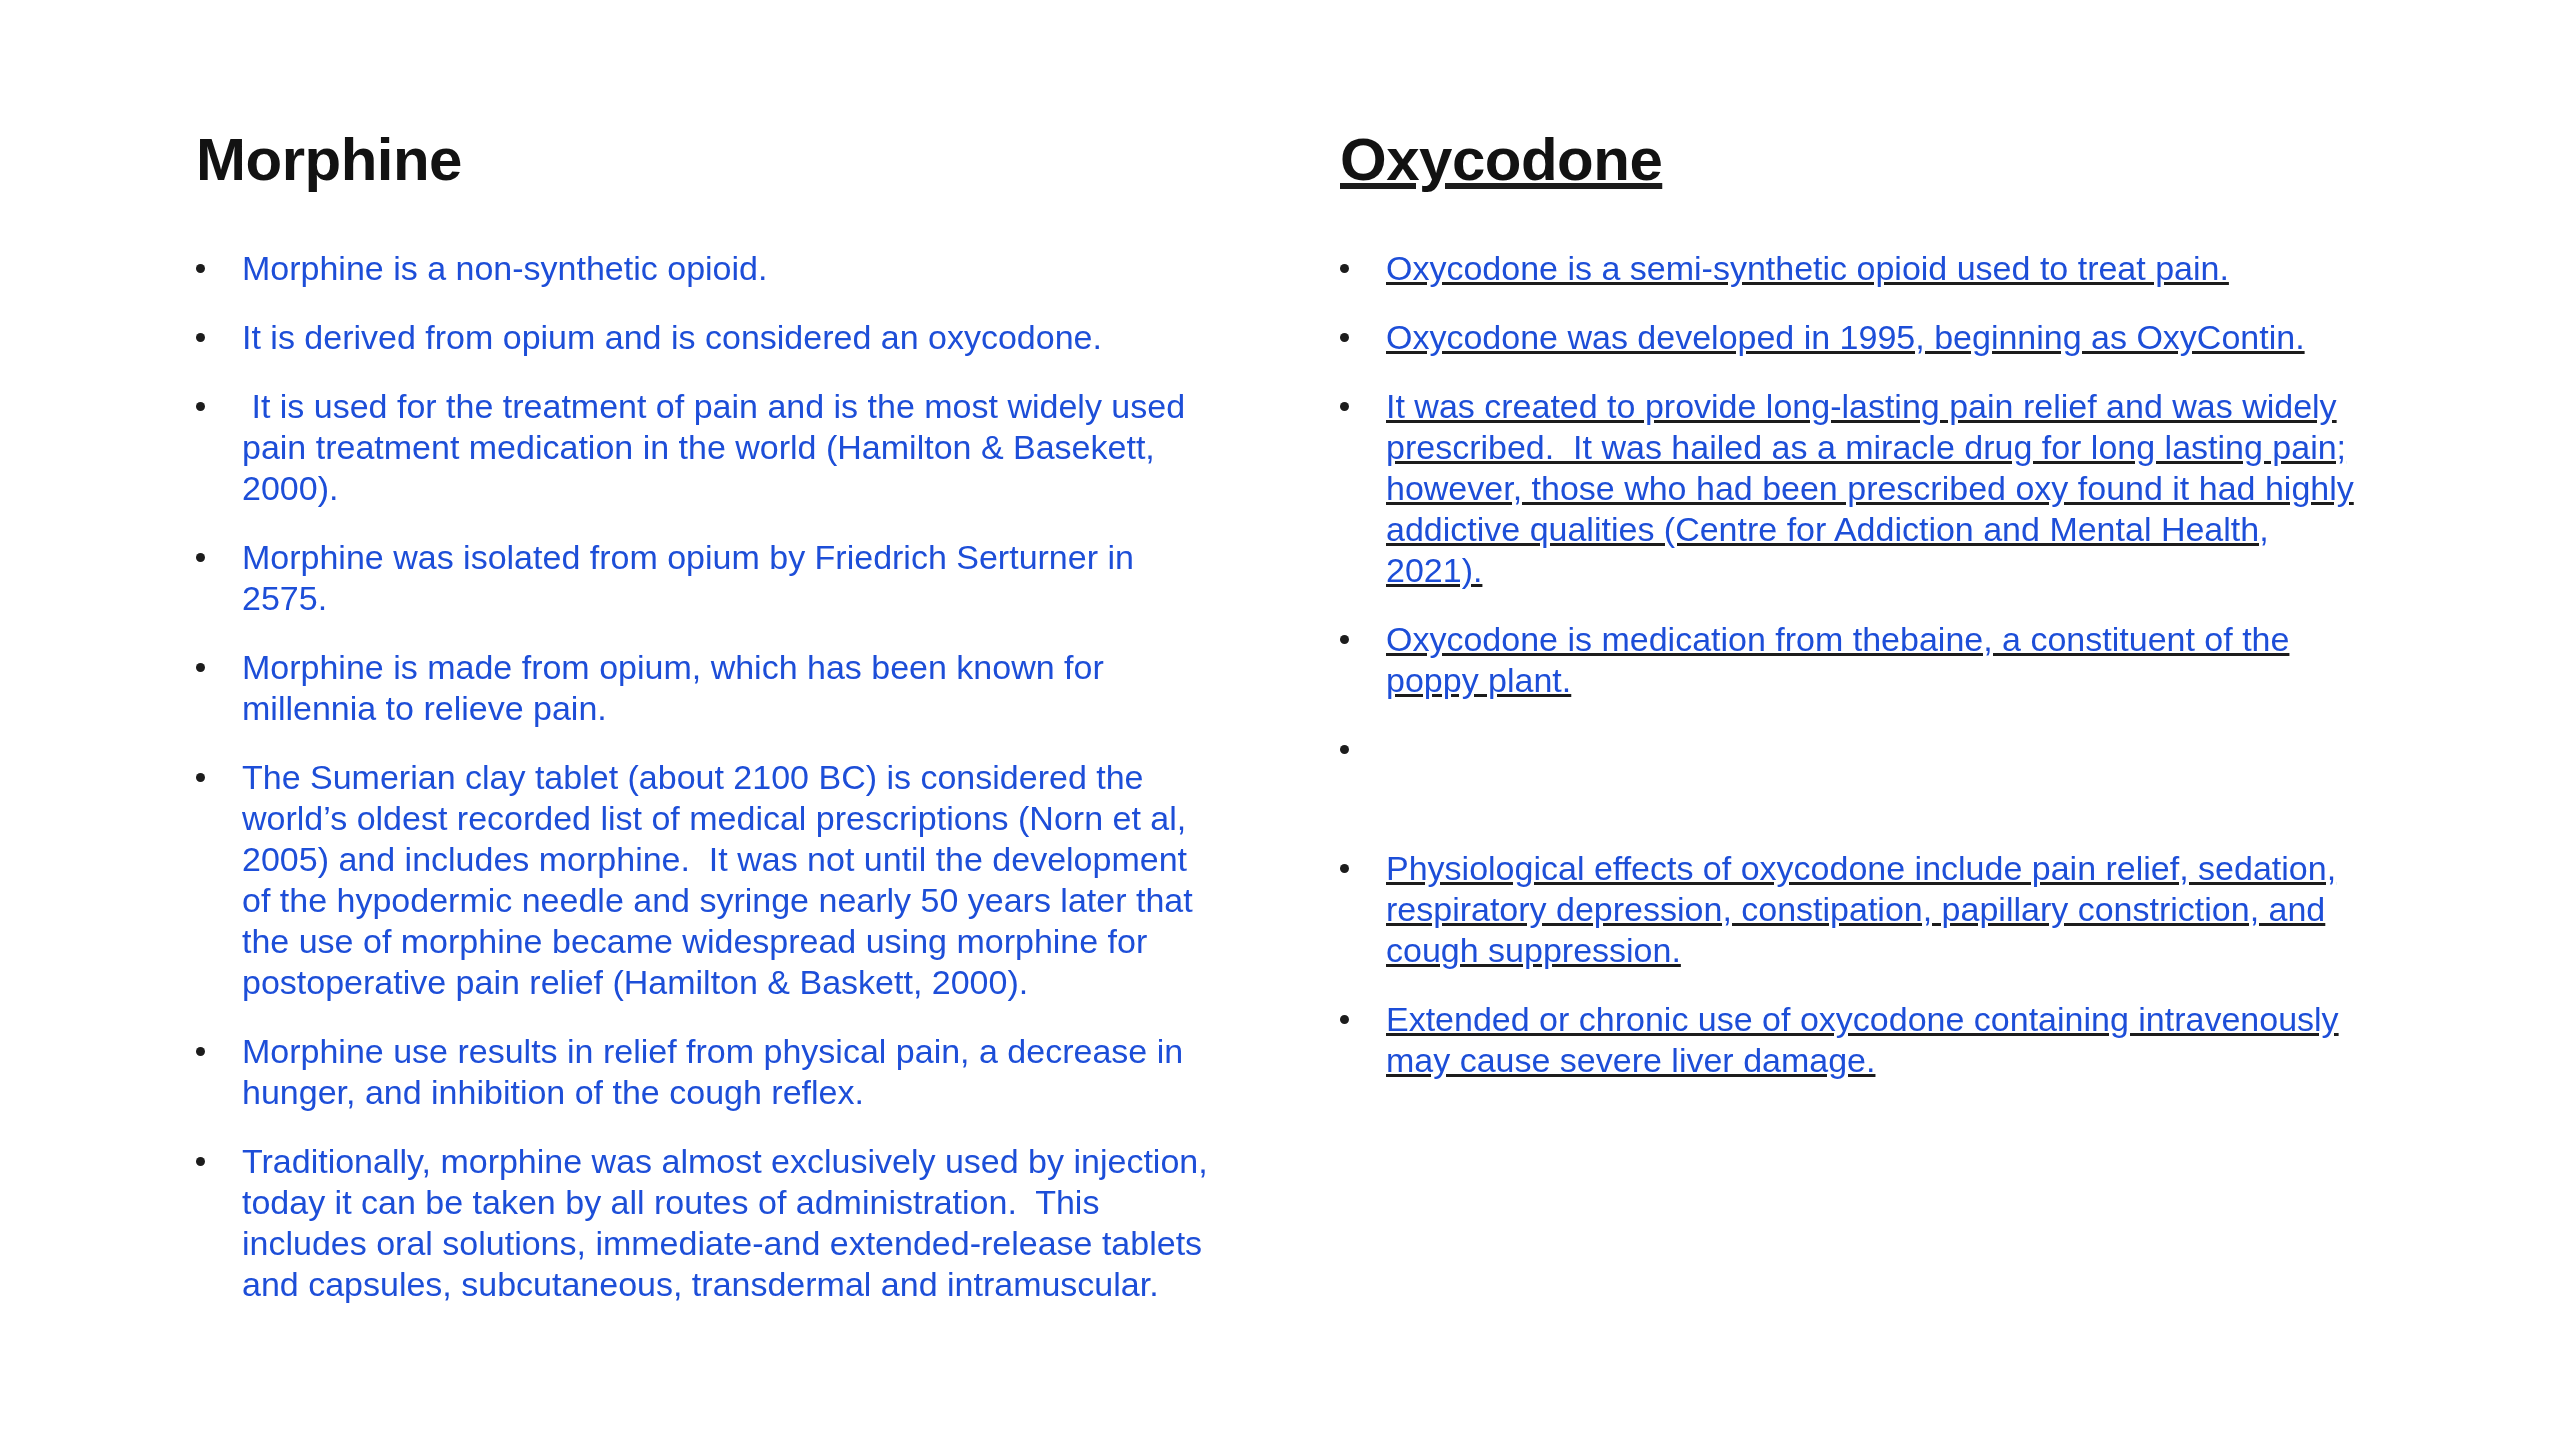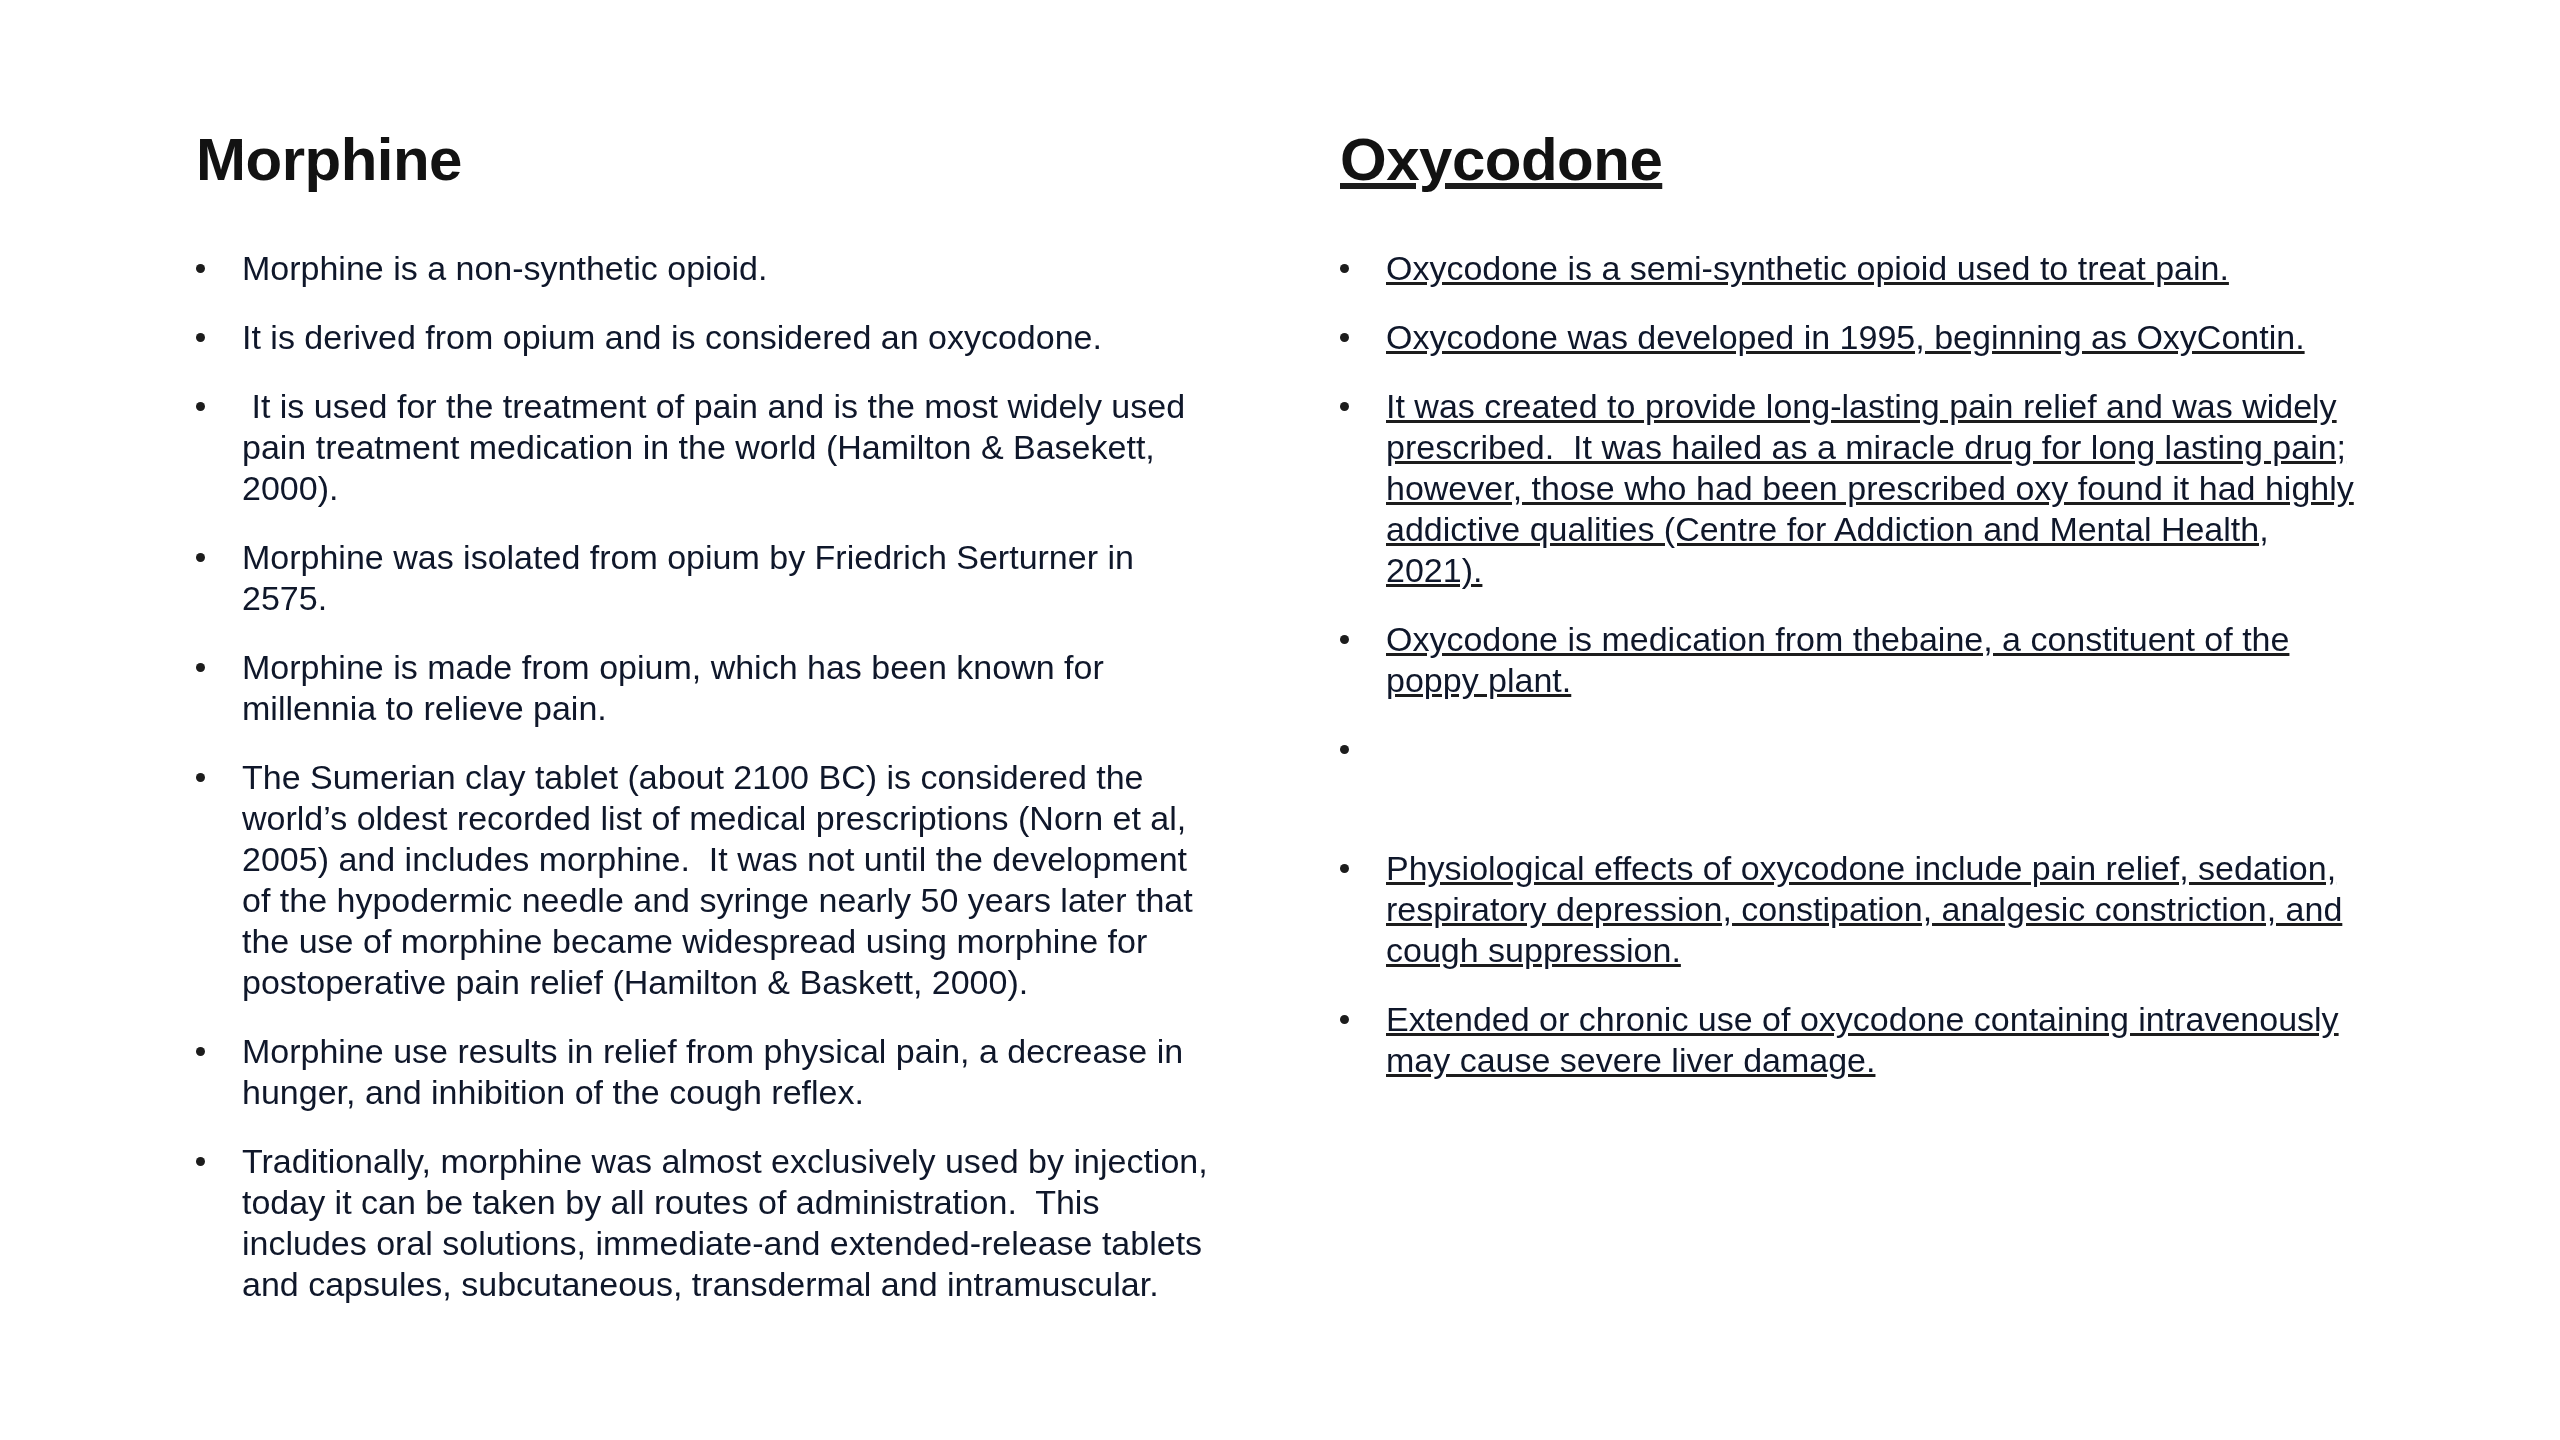--- a/index.html
+++ b/index.html
@@ -58,21 +58,21 @@
     height: 9px;
     border-radius: 50%;
     background: #1c1c1c;
     margin-top: 16px;
   }
   .bullet-text {
     margin-left: 37px;
     font-size: 34px;
     line-height: 41px;
     white-space: pre-wrap;
-    color: #0f172a;
+    color: #1d4ed8;
   }
 </style>
 </head>
 <body>
 
 <div class="slide">
 
   <section class="column column-left">
     <h1 class="col-title">Morphine</h1>
     <ul class="bullet-list">
@@ -147,21 +147,21 @@
         <span class="bullet-marker"></span>
         <span class="bullet-text">Oxycodone is medication from thebaine, a constituent of the
 poppy plant.</span>
       </li>
       <li>
         <span class="bullet-marker"></span>
       </li>
       <li class="gap-before">
         <span class="bullet-marker"></span>
         <span class="bullet-text">Physiological effects of oxycodone include pain relief, sedation,
-respiratory depression, constipation, analgesic constriction, and
+respiratory depression, constipation, papillary constriction, and
 cough suppression.</span>
       </li>
       <li>
         <span class="bullet-marker"></span>
         <span class="bullet-text">Extended or chronic use of oxycodone containing intravenously
 may cause severe liver damage.</span>
       </li>
     </ul>
   </section>
 

